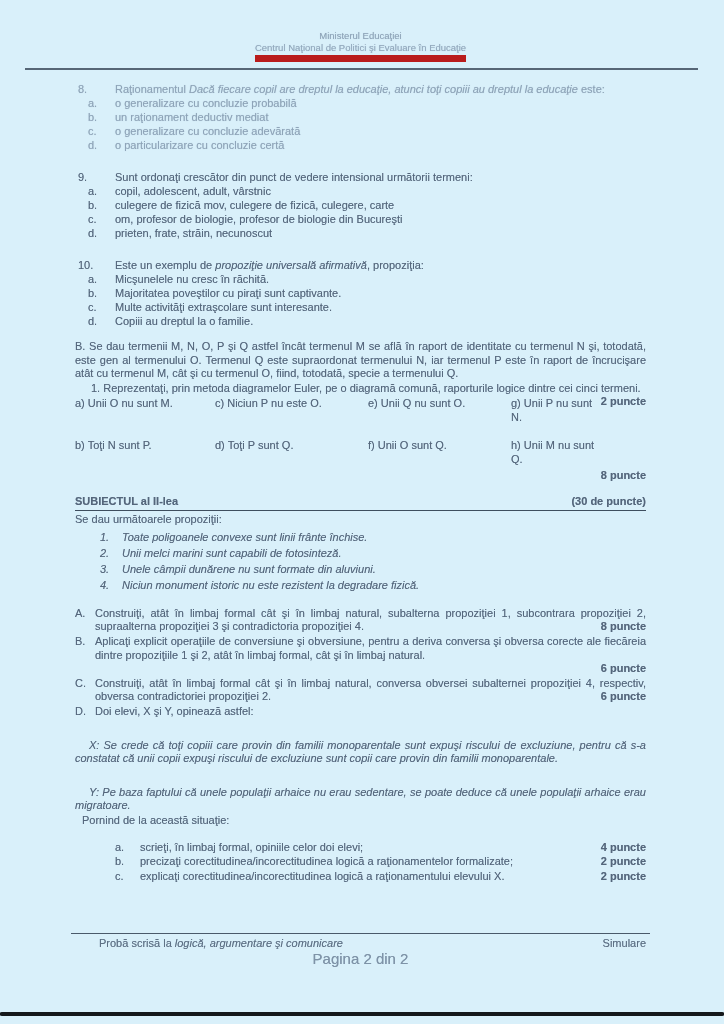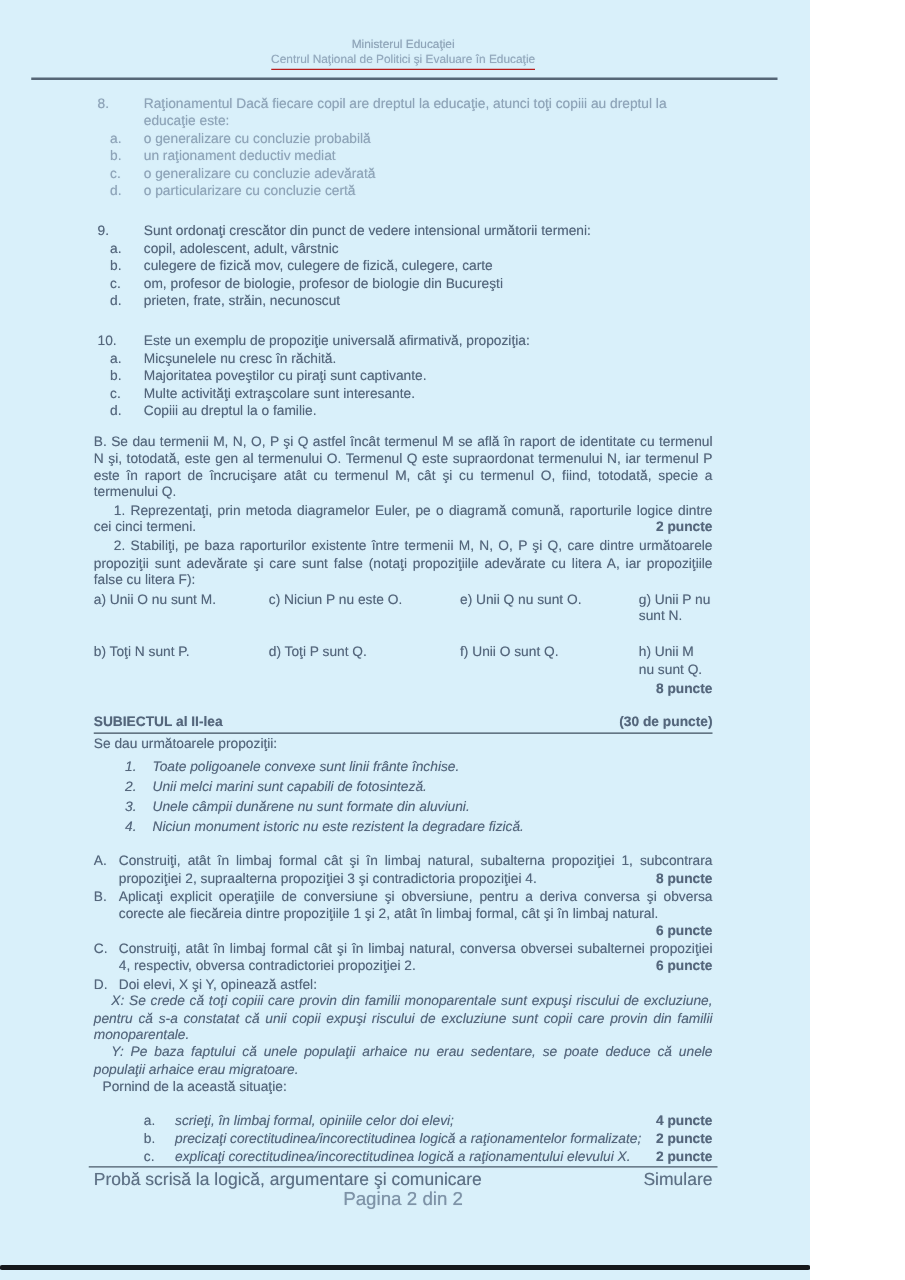--- a/index.html
+++ b/index.html
@@ -1,79 +1,79 @@
 <!DOCTYPE html>
 <html><head>
 <meta charset="utf-8">
 <style>
   * { margin: 0; padding: 0; box-sizing: border-box; }
   html, body { width: 724px; }
   body { font-family: "Liberation Sans", "DejaVu Sans", sans-serif; }
 
   .page {
     position: relative;
-    width: 648px;
+    width: 724px;
     height: 1024px;
     background: #d9f0fa;
     color: #54667b;
     font-size: 11px;
     line-height: 13.6px;
     padding: 30px 78px 58px 75px;
     display: flex;
     flex-direction: column;
     overflow: hidden;
     text-shadow: 0 0 0.6px rgba(90,110,135,.55);
   }
 
   
   .hdr { text-align: center; color: #9cb1c4; font-size: 9.5px; line-height: 12px; }
-  .hdr .l2 { display: inline-block; color: #93a9bd; border-bottom: 1px solid #b91c1c; padding-bottom: 1px; }
+  .hdr .l2 { display: inline-block; color: #93a9bd; border-bottom: 7px solid #b91c1c; padding-bottom: 1px; }
   .hdr-rule { border: 0; border-top: 2px solid #3e4e5e; margin: 6px -52px 0 -50px; opacity: .85; }
 
   
   .q { margin-top: 13px; }
   .qrow { display: flex; }
   .qnum { width: 40px; flex: 0 0 40px; padding-left: 3px; }
   .qtext { flex: 1; }
   .opt { display: flex; margin-top: 0.5px; }
   .opt-letter { flex: 0 0 27px; width: 27px; margin-left: 13px; }
   .opt-text { flex: 1; }
   .faint, .faint * { color: #8ea4b8; text-shadow: 0 0 0.7px rgba(142,164,184,.6); }
-  .em { }
+  .em { font-style: italic; }
   .pts-right { text-align: right; font-weight: bold; margin-top: 8px; }
 
   
   .para { text-align: justify; }
   .secB { margin-top: 11px; }
   .btask { text-indent: 16px; text-align: justify; margin-top: 1px; }
   .float-pts { float: right; font-weight: bold; text-indent: 0; }
   .bgrid { display: grid; grid-template-columns: 140px 153px 143px 1fr; row-gap: 15px; margin-top: 2px; }
   .pts-line { text-align: right; font-weight: bold; margin-top: 2px; }
 
   
   .subj-bar { display: flex; justify-content: space-between; border-bottom: 1.6px solid #3e4e5e; padding-bottom: 1px; margin-top: 13px; font-weight: bold; }
   .props { margin-top: 2px; }
   .prop { display: flex; font-style: italic; margin-top: 2.5px; }
   .prop-num { flex: 0 0 22px; width: 22px; margin-left: 25px; }
   .tasks { margin-top: 13px; }
   .task { display: flex; margin-top: 1px; }
   .task-letter { flex: 0 0 20px; width: 20px; }
   .task-text { flex: 1; text-align: justify; }
-  .opinion { font-style: italic; text-align: justify; text-indent: 14px; }
+  .opinion { font-style: italic; text-align: justify; text-indent: 14px; margin-top: 20px; }
   .pornind { margin-left: 7px; margin-top: 1px; }
   .subtasks { margin-top: 12px; }
   .subtask { display: flex; margin-top: 1px; }
   .subtask-letter { flex: 0 0 25px; width: 25px; margin-left: 40px; }
-  .subtask-text { flex: 1; font-style: italic; }
+  .subtask-text { flex: 1; }
   .subtask-pts { font-weight: bold; }
 
   
   .footer { margin-top: auto; }
   .foot-rule { border: 0; border-top: 1.6px solid #4a5a6a; margin: 0 -4px; }
-  .foot-row { display: flex; justify-content: space-between; padding-top: 3px; font-size: 14px; color: #5d7084; }
+  .foot-row { display: flex; justify-content: space-between; padding-top: 3px; font-size: 11px; color: #5d7084; margin-left: 24px; }
   .foot-page { text-align: center; font-size: 15px; color: #7e93a7; margin-top: 2px; }
 
   .bottom-bar { position: absolute; left: 0; right: 0; bottom: 8px; height: 4px; background: #15181b; border-radius: 2px/1px; }
 </style>
 </head>
 <body>
 
 <div class="page">
 
   <div class="hdr faint">
@@ -148,21 +148,20 @@
     <div class="opt">
         <span class="opt-letter">d.</span>
         <span class="opt-text">Copiii au dreptul la o familie.</span>
       </div>
   </div>
 
 
   <div class="secB">
     <div class="para">B. Se dau termenii M, N, O, P şi Q astfel încât termenul M se află în raport de identitate cu termenul N şi, totodată, este gen al termenului O. Termenul Q este supraordonat termenului N, iar termenul P este în raport de încrucişare atât cu termenul M, cât şi cu termenul O, fiind, totodată, specie a termenului Q.</div>
     <div class="btask"><span>1. Reprezentaţi, prin metoda diagramelor Euler, pe o diagramă comună, raporturile logice dintre cei cinci termeni.</span> <span class="float-pts">2 puncte</span></div>
-    <div class="btask">2. Stabiliţi, pe baza raporturilor existente între termenii M, N, O, P şi Q, care dintre următoarele propoziţii sunt adevărate şi care sunt false (notaţi propoziţiile adevărate cu litera A, iar propoziţiile false cu litera F):</div>
     <div class="bgrid">
       <span>a) Unii O nu sunt M.</span>
       <span>c) Niciun P nu este O.</span>
       <span>e) Unii Q nu sunt O.</span>
       <span>g) Unii P nu sunt N.</span>
       <span>b) Toţi N sunt P.</span>
       <span>d) Toţi P sunt Q.</span>
       <span>f) Unii O sunt Q.</span>
       <span>h) Unii M nu sunt Q.</span>
     </div>

